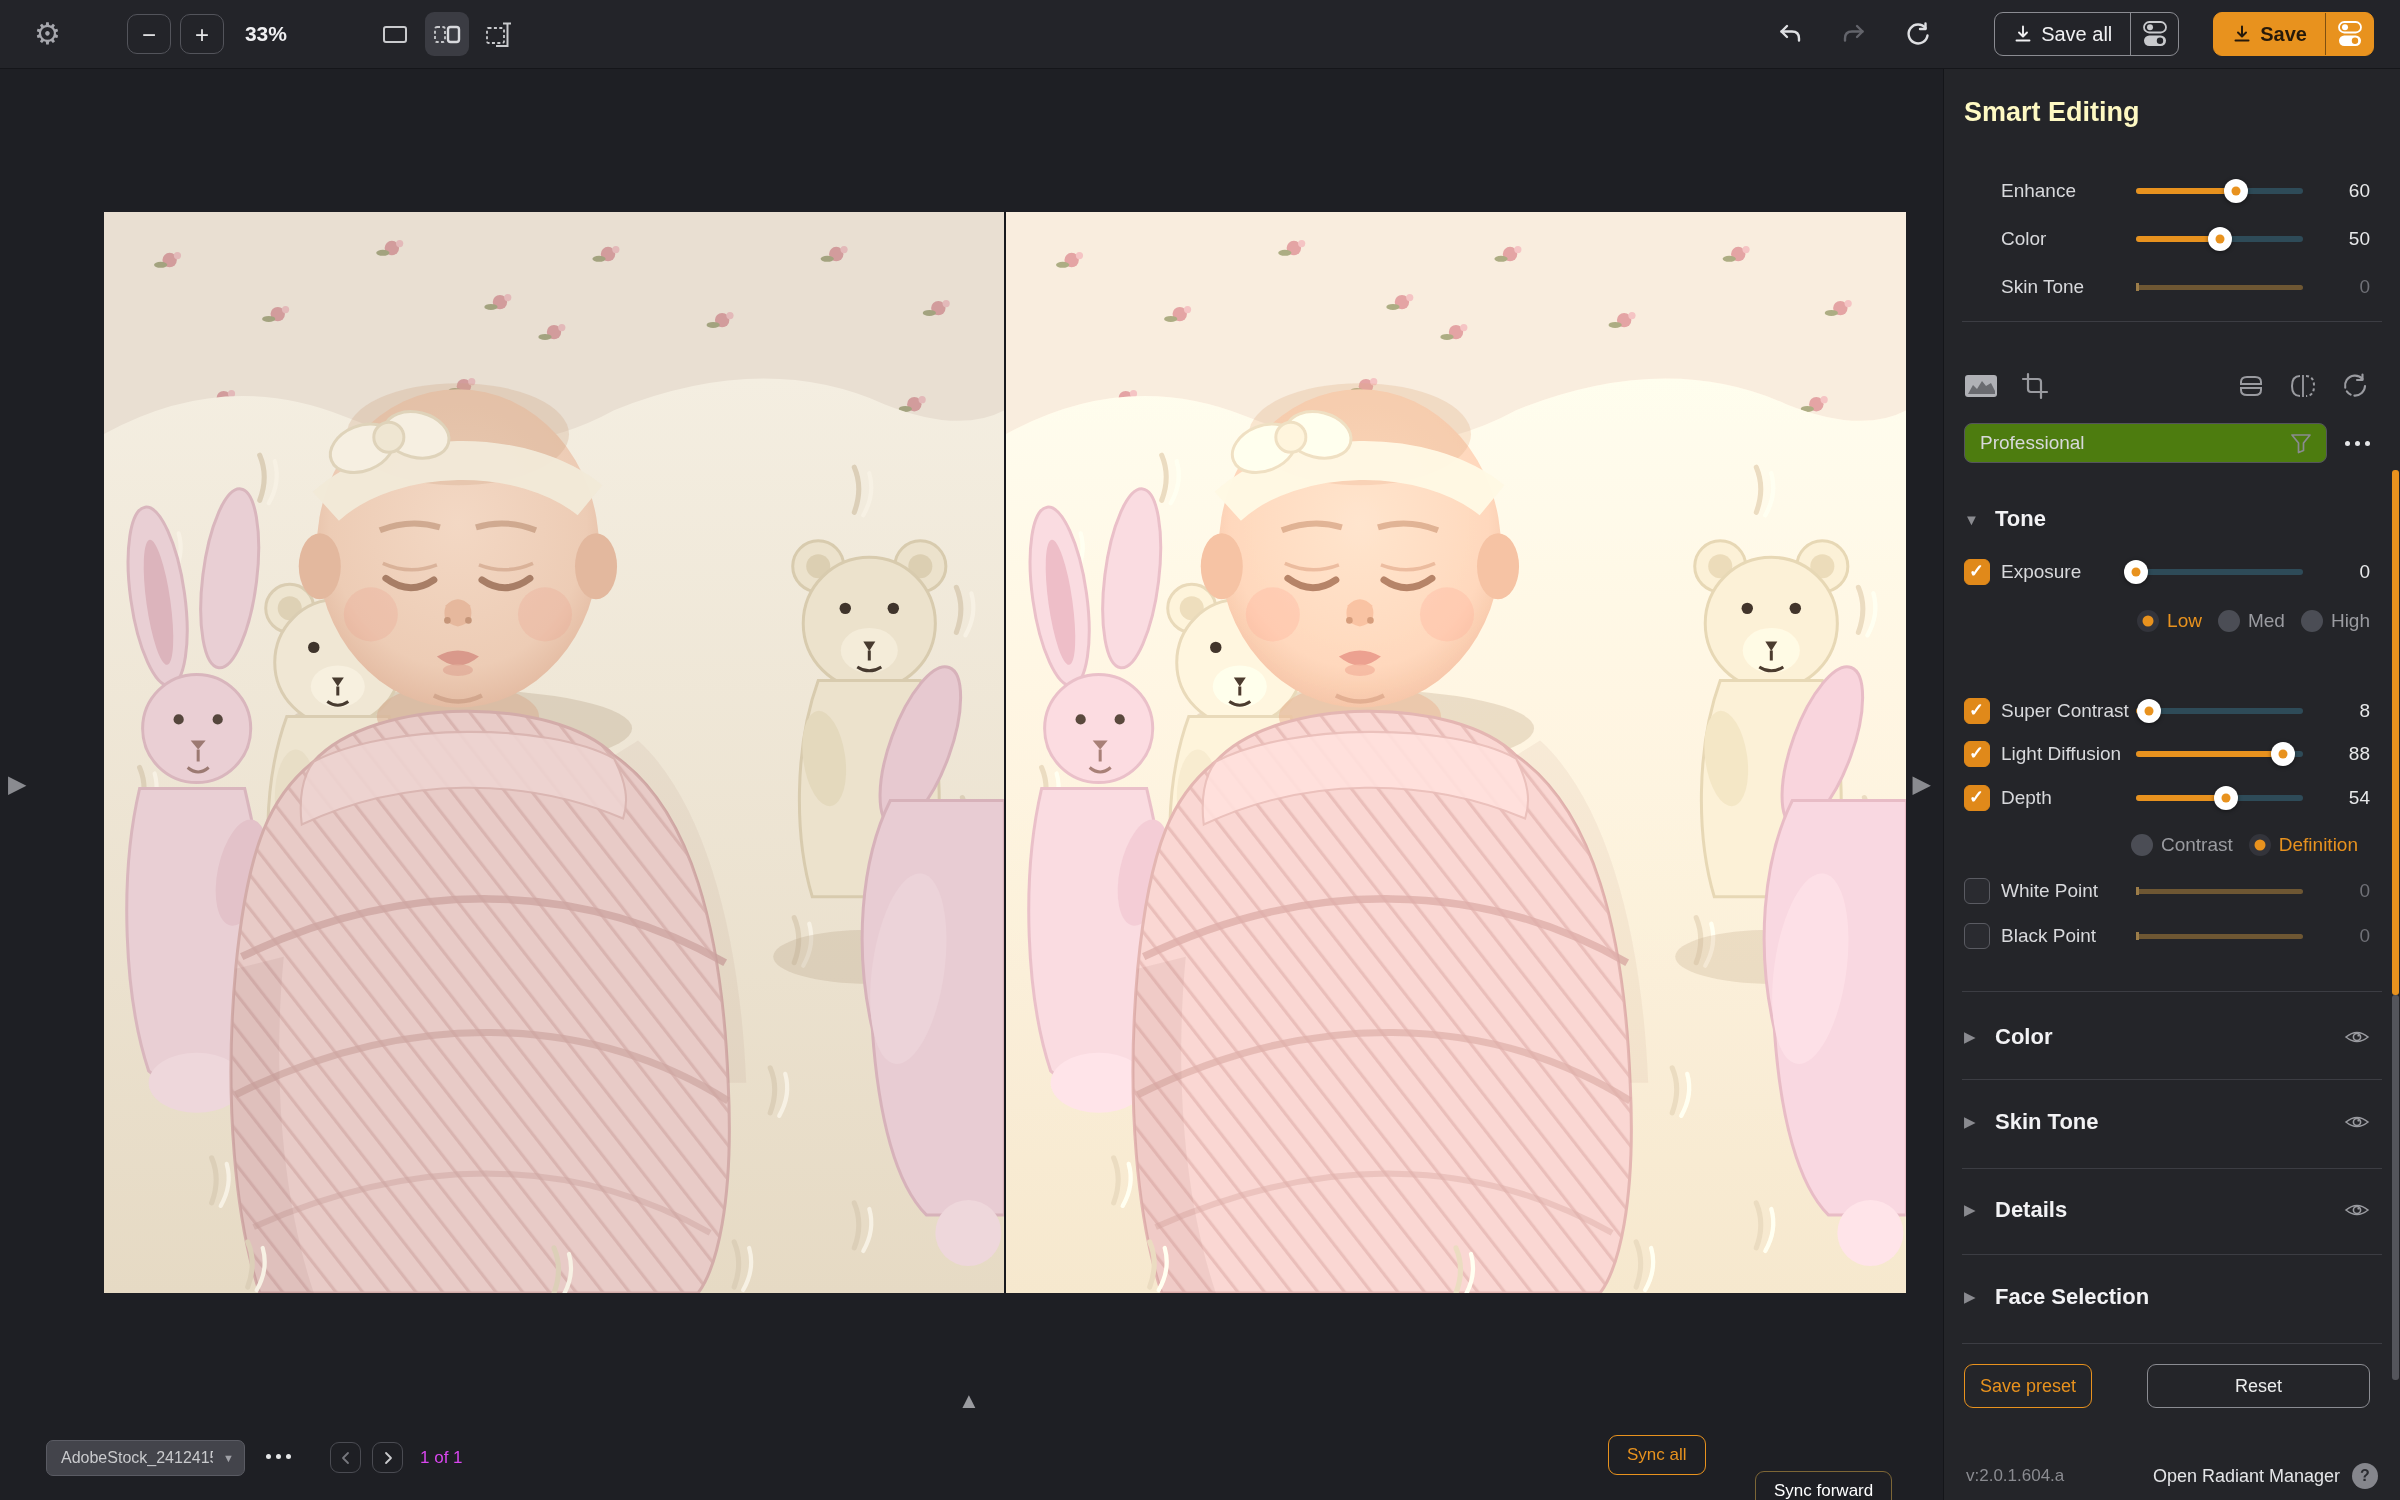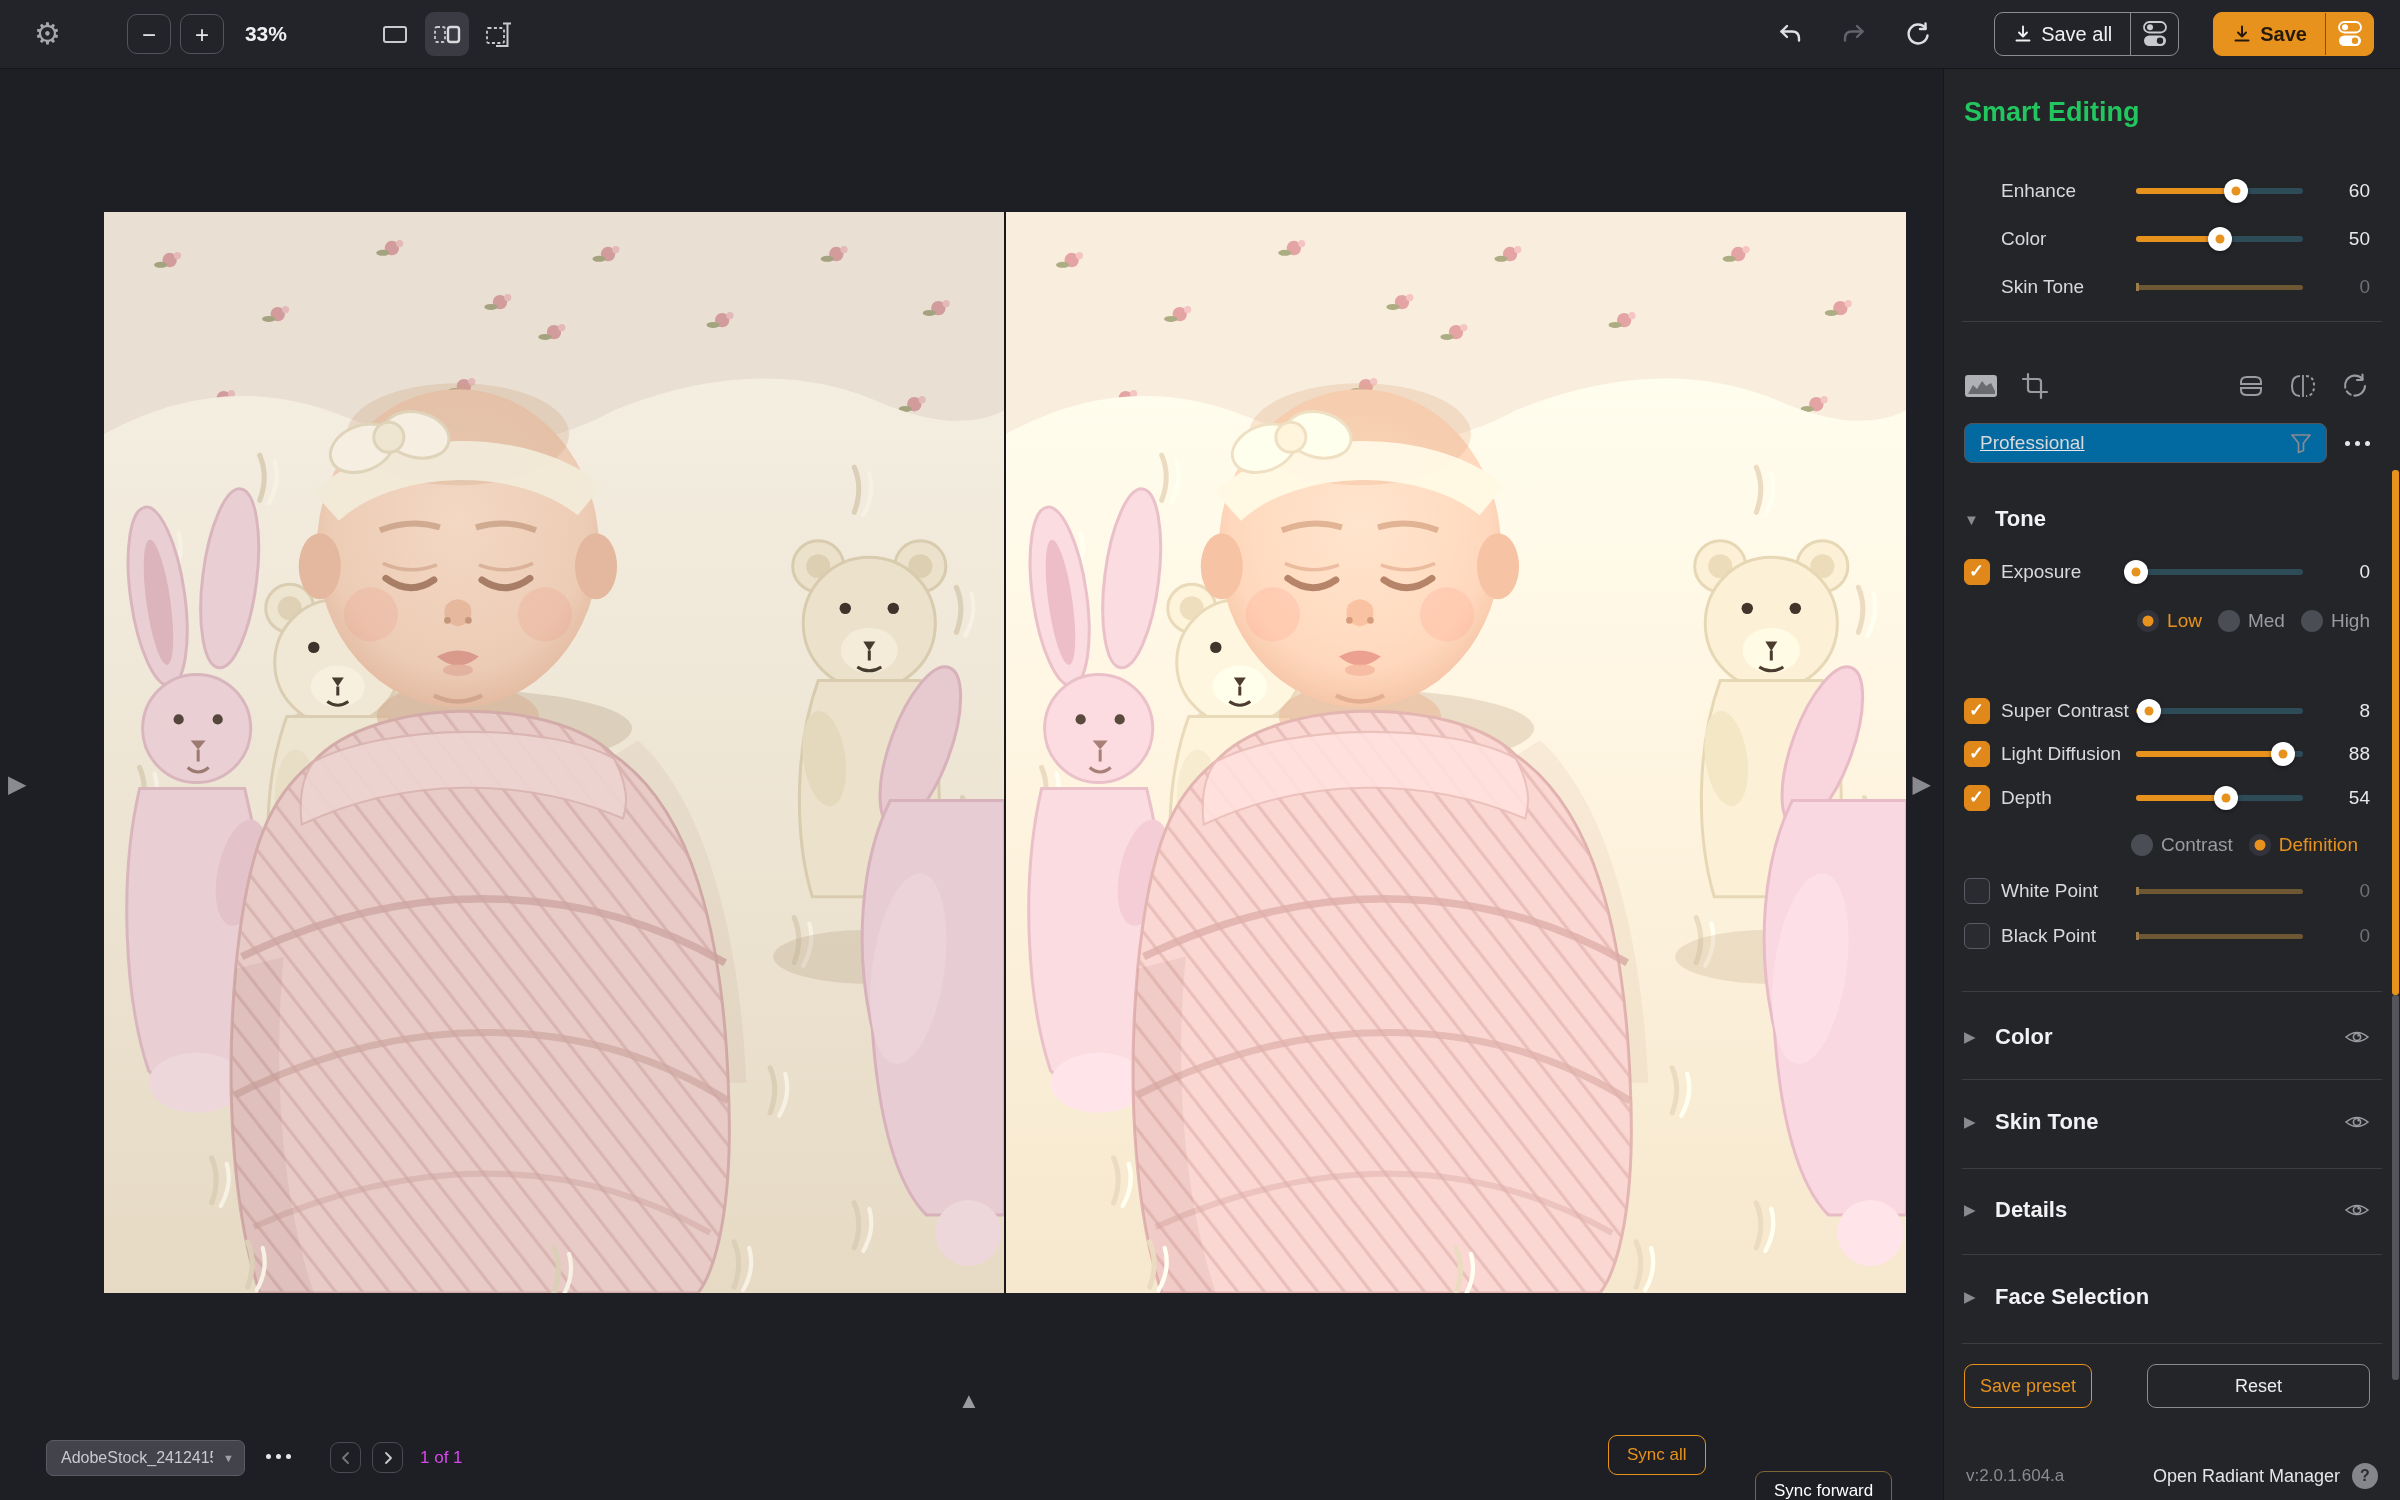--- a/index.html
+++ b/index.html
@@ -50,21 +50,21 @@
   .pager{position:absolute;left:420px;top:1379px;font-size:17px;color:#d946ef;}
   .syncbtn{position:absolute;top:1366px;height:40px;border-radius:9px;background:none;font-size:17px;padding:0 18px;}
   .sync-all{left:1608px;border:1px solid #E8921E;color:#E8921E;}
   .sync-fwd{left:1755px;border:1px solid #7D6636;color:#ffffff;margin-top:36px;}
   
   .panel{position:absolute;top:69px;right:0;width:456px;bottom:0;background:#242529;
          border-left:1px solid #141519;}
   .prow{position:absolute;left:0;width:100%;height:44px;display:flex;align-items:center;
         padding:0 30px 0 20px;box-sizing:border-box;}
   .pdiv{position:absolute;left:18px;right:18px;height:1px;background:#3C3D43;}
-  .ptitle{font-size:27px;font-weight:700;color:#22c55e;text-align:right;}
+  .ptitle{font-size:27px;font-weight:700;color:#fef9c3;text-align:right;}
   .cb{width:26px;height:26px;border-radius:6px;background:#2A2B30;border:1.5px solid #5A5B62;
       margin-right:11px;position:relative;flex:none;box-sizing:border-box;}
   .cb.checked{background:#E0891A;border-color:#E0891A;}
   .cb.checked::after{content:"\2713";position:absolute;left:4px;top:0px;color:#fff;font-size:18px;font-weight:bold;}
   .cbspace{width:37px;flex:none;}
   .lbl{width:135px;font-size:19px;color:#D8D9DC;flex:none;}
   .slider{width:167px;height:6px;border-radius:3px;background:#2E4B58;position:relative;flex:none;}
   .slider .fill{position:absolute;left:0;top:0;height:100%;background:#E8921E;border-radius:3px;}
   .slider .knob{position:absolute;top:50%;width:24px;height:24px;background:#fff;border-radius:50%;
                 transform:translate(-50%,-50%);box-shadow:0 1px 4px rgba(0,0,0,.45);}
@@ -78,22 +78,22 @@
   .radio.selected{background:#33343B;}
   .radio.selected::after{content:"";position:absolute;left:50%;top:50%;width:11px;height:11px;
                          border-radius:50%;background:#E8921E;transform:translate(-50%,-50%);}
   .rlabel{font-size:19px;color:#9A9BA0;margin:0 16px 0 8px;}
   .rlabel.selected{color:#E8921E;}
   .tri{width:18px;margin-right:13px;color:#8A8B90;font-size:15px;flex:none;}
   .shdr{font-size:22px;font-weight:600;color:#F2F2F4;}
   .eye{margin-left:auto;}
   .toolicons{gap:22px;}
   .toolspacer{flex:1;}
-  .preset{display:flex;align-items:center;height:38px;flex:1;background:#0369a1;border:1px solid #54555C;
-          border-radius:8px;padding:0 12px 0 15px;text-decoration:underline;}
+  .preset{display:flex;align-items:center;height:38px;flex:1;background:#4d7c0f;border:1px solid #54555C;
+          border-radius:8px;padding:0 12px 0 15px;}
   .preset .ptext{flex:1;font-size:19px;color:#D8D9DB;}
   .panel-dots{margin-left:18px;}
   .pbtn{height:44px;border-radius:9px;background:none;font-size:18px;}
   .btn-savepreset{width:128px;border:1px solid #E8921E;color:#E8921E;}
   .btn-reset{width:223px;border:1px solid #8B8C92;color:#ECEDED;margin-left:auto;}
   .version{font-size:17px;color:#8A8B90;}
   .mgrlink{margin-left:auto;font-size:18px;color:#E4E5E7;}
   .helpc{width:26px;height:26px;border-radius:50%;background:#85868C;color:#2A2B30;font-size:16px;
          font-weight:bold;display:flex;align-items:center;justify-content:center;margin-left:12px;flex:none;}
   .sb-thumb{position:absolute;right:1px;top:401px;width:7px;height:525px;border-radius:3px;background:#E8921E;}

